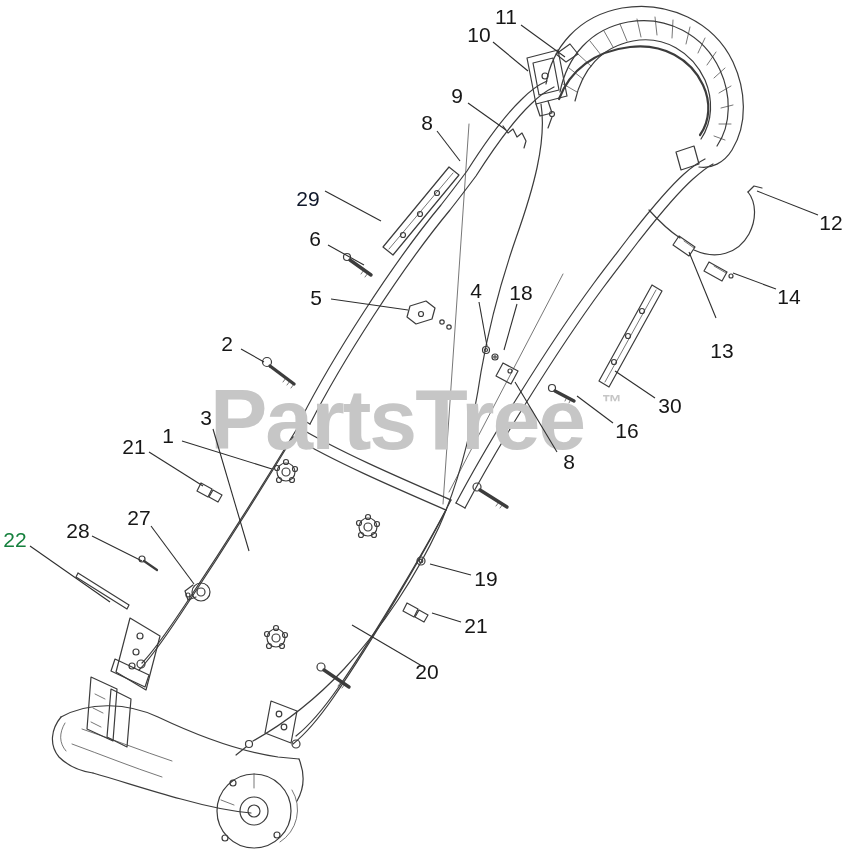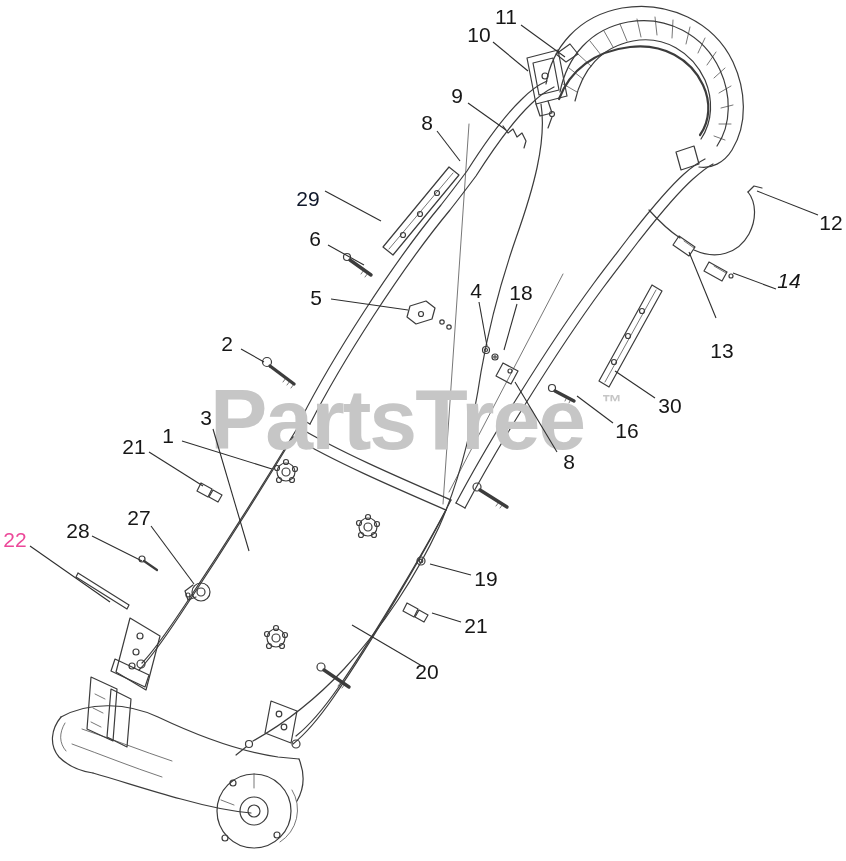--- a/index.html
+++ b/index.html
@@ -304,33 +304,33 @@
     </svg>
 
   <div id="callout-layer">
       <div class="callout" style="left: 506px; top: 16px; color: rgb(22, 22, 22);">11</div>
       <div class="callout" style="left: 479px; top: 34px; color: rgb(22, 22, 22);">10</div>
       <div class="callout" style="left: 457px; top: 95px; color: rgb(22, 22, 22);">9</div>
       <div class="callout" style="left: 427px; top: 122px; color: rgb(22, 22, 22);">8</div>
       <div class="callout" style="left: 308px; top: 198px; color: #0f172a;">29</div>
       <div class="callout" style="left: 315px; top: 238px; color: rgb(22, 22, 22);">6</div>
       <div class="callout" style="left: 831px; top: 222px; color: rgb(22, 22, 22);">12</div>
-      <div class="callout" style="left: 789px; top: 280px; color: rgb(22, 22, 22); font-style: italic;">14</div>
+      <div class="callout" style="left: 789px; top: 296px; color: rgb(22, 22, 22);">14</div>
       <div class="callout" style="left: 316px; top: 297px; color: rgb(22, 22, 22);">5</div>
       <div class="callout" style="left: 722px; top: 330px; color: rgb(22, 22, 22); margin-top: 20px;">13</div>
       <div class="callout" style="left: 476px; top: 290px; color: rgb(22, 22, 22);">4</div>
       <div class="callout" style="left: 521px; top: 292px; color: rgb(22, 22, 22);">18</div>
       <div class="callout" style="left: 227px; top: 343px; color: rgb(22, 22, 22);">2</div>
       <div class="callout" style="left: 670px; top: 405px; color: rgb(22, 22, 22);">30</div>
       <div class="callout" style="left: 627px; top: 430px; color: rgb(22, 22, 22);">16</div>
       <div class="callout" style="left: 569px; top: 461px; color: rgb(22, 22, 22);">8</div>
       <div class="callout" style="left: 206px; top: 417px; color: rgb(22, 22, 22);">3</div>
       <div class="callout" style="left: 168px; top: 435px; color: rgb(22, 22, 22);">1</div>
       <div class="callout" style="left: 134px; top: 446px; color: rgb(22, 22, 22);">21</div>
       <div class="callout" style="left: 139px; top: 517px; color: rgb(22, 22, 22);">27</div>
       <div class="callout" style="left: 78px; top: 530px; color: rgb(22, 22, 22);">28</div>
-      <div class="callout" style="left: 15px; top: 539px; color: #ec4899;">22</div>
+      <div class="callout" style="left: 15px; top: 539px; color: #15803d;">22</div>
       <div class="callout" style="left: 486px; top: 578px; color: rgb(22, 22, 22);">19</div>
       <div class="callout" style="left: 476px; top: 625px; color: rgb(22, 22, 22);">21</div>
       <div class="callout" style="left: 427px; top: 671px; color: rgb(22, 22, 22);">20</div>
     </div>
 
 </div>
 
 </body></html>

